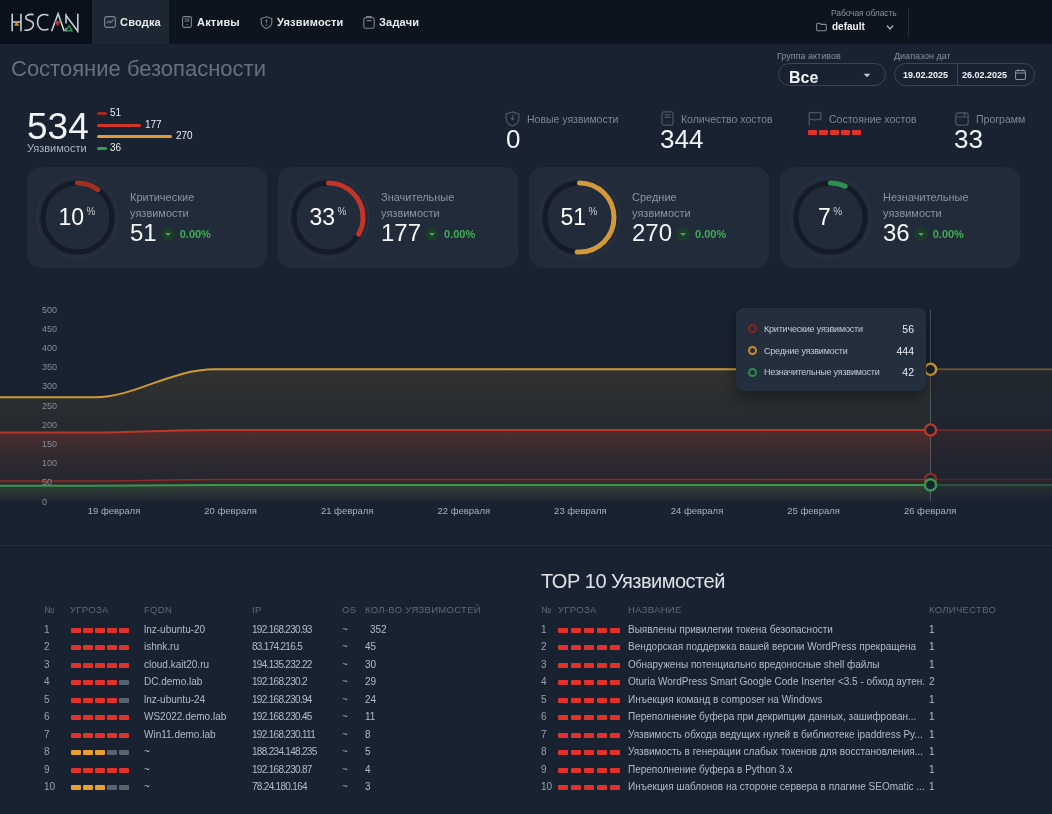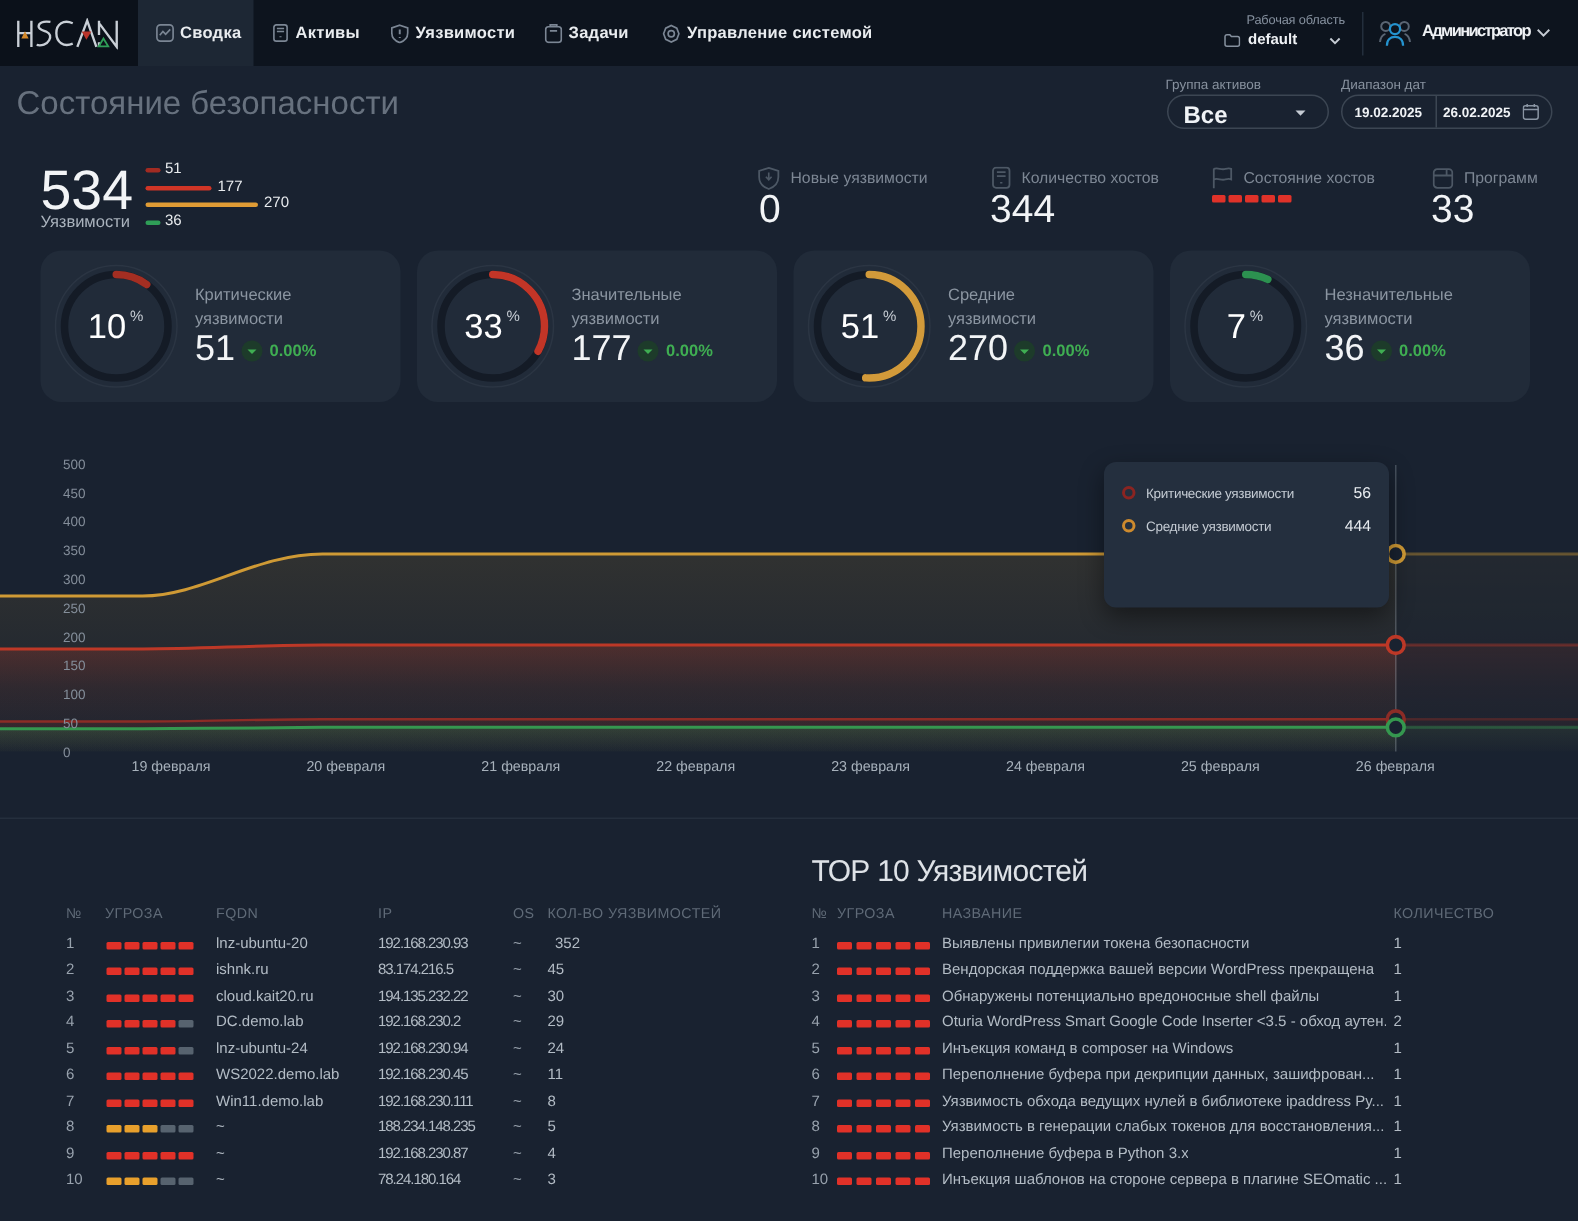--- a/index.html
+++ b/index.html
@@ -43,21 +43,21 @@
   color:#fff; font-size:23px; font-weight:400; }
 .gpct sup { font-size:10px; color:#c6ccd3; margin-left:2.5px; position:relative; top:-6px; }
 .card-lbl { position:absolute; top:23px; left:103px; font-size:11px; color:#8b95a1; line-height:15.5px; }
 .card-val { position:absolute; top:52px; left:103px; font-size:24px; line-height:24px; font-weight:400; color:#f2f4f6; display:flex; align-items:center; }
 .chip { width:14px; height:14px; border-radius:50%; background:#1d3b2a; margin:3px 5px 0 4px; position:relative; }
 .chip:after { content:""; position:absolute; left:3.8px; top:5.5px; border-left:3.2px solid transparent; border-right:3.2px solid transparent; border-top:3.8px solid #3fae52; }
 .pctgreen { font-size:11px; color:#3fae52; font-weight:700; margin-top:3px; }
 
 
 #chart { position:absolute; top:280px; left:0; width:1052px; height:265px; }
-#tooltip { position:absolute; top:308px; left:736px; width:190px; height:97px; background:#242f3e;
+#tooltip { position:absolute; top:308px; left:736px; width:190px; height:83px; background:#242f3e;
   border-radius:8px; box-shadow:0 6px 16px rgba(0,0,0,0.45); padding:10px 12px; }
 .tt-row { display:flex; align-items:center; height:21.7px; white-space:nowrap; }
 .tt-ring { width:9px; height:9px; border-radius:50%; border:2px solid; margin-right:7px; flex:none; }
 .tt-lbl { font-size:9px; letter-spacing:-0.2px; color:#c3cad2; flex:1; }
 .tt-val { font-size:10.5px; color:#e8ecf0; }
 
 
 #divider { position:absolute; top:545px; left:0; width:1052px; height:1px; background:#252f3d; }
 .tbl-title { position:absolute; top:570px; font-size:20px; font-weight:400; color:#dee2e7; letter-spacing:-0.5px; }
 .th { position:absolute; top:604px; font-size:9.5px; color:#5f6a77; letter-spacing:0.3px; }
@@ -107,55 +107,31 @@
       <span>Уязвимости</span>
     </div>
     <div class="tab" style="left:363px">
       <svg width="12" height="13" viewBox="0 0 12 13" stroke="#7b8694" stroke-width="1.1" fill="none">
         <rect x="0.8" y="1.8" width="10.4" height="10.4" rx="1.8"></rect>
         <path d="M3.8 1.8 V0.6 H8.2 V1.8"></path>
         <path d="M3.6 4.6 H8.4"></path>
       </svg>
       <span>Задачи</span>
     </div>
-    <div class="tab" style="left:441px">
-      <svg width="13" height="13" viewBox="0 0 13 13" stroke="#7b8694" stroke-width="1.1" fill="none">
-        <path d="M6.5 1 L10.2 2.8 L11.6 6.5 L10.2 10.2 L6.5 12 L2.8 10.2 L1.4 6.5 L2.8 2.8 Z"></path>
-        <circle cx="6.5" cy="6.5" r="2.1"></circle>
-      </svg>
-      <span>Управление системой</span>
-    </div>
     <div id="ws-label">Рабочая область</div>
     <div id="ws-row">
       <svg width="11" height="10" viewBox="0 0 13 11" stroke="#85909e" stroke-width="1.2" fill="none" style="margin-right:5px">
         <path d="M0.8 2.6 C0.8 1.6 1.4 1 2.4 1 H4.6 L5.8 2.4 H10.6 C11.6 2.4 12.2 3 12.2 4 V8.4 C12.2 9.4 11.6 10 10.6 10 H2.4 C1.4 10 0.8 9.4 0.8 8.4 Z"></path>
       </svg>
       <span>default</span>
     </div>
     <svg width="8" height="5" viewBox="0 0 9 6" style="position:absolute;top:25px;left:886px">
         <path d="M0.8 0.8 L4.5 4.6 L8.2 0.8" stroke="#c6ccd4" stroke-width="1.5" fill="none"></path>
       </svg>
     <div id="hdr-divider"></div>
-    <div id="admin">
-      <svg width="22" height="18" viewBox="0 0 22 18" style="position:absolute;left:11px;top:13px">
-        <g stroke="#5a6573" stroke-width="1.3" fill="none">
-          <circle cx="4.8" cy="4.6" r="3"></circle>
-          <circle cx="17.2" cy="4.6" r="3"></circle>
-          <path d="M1 15 C1.4 11.8 2.6 10.2 4.6 9.6 M21 15 C20.6 11.8 19.4 10.2 17.4 9.6"></path>
-        </g>
-        <g stroke="#2493cf" stroke-width="1.5" fill="#0d141e">
-          <circle cx="11" cy="6.4" r="3.4"></circle>
-          <path d="M5.6 17.5 C5.6 13.4 8 11.6 11 11.6 C14 11.6 16.4 13.4 16.4 17.5"></path>
-        </g>
-      </svg>
-      <span style="position:absolute;left:40px;top:15px;color:#eef1f4;font-size:11px;font-weight:700;letter-spacing:-1.1px;white-space:nowrap">Администратор</span>
-      <svg width="10" height="6" viewBox="0 0 11 7" style="position:absolute;left:116px;top:19px">
-          <path d="M1 1 L5.5 5.6 L10 1" stroke="#c6ccd4" stroke-width="1.5" fill="none"></path>
-        </svg>
-    </div>
   </div>
 
   <div id="title">Состояние безопасности</div>
   <div class="flt-label" style="top:51px;left:777px">Группа активов</div>
   <div class="pill" style="left:778px;width:108px;font-size:16px">
     <span style="position:absolute;left:10px;top:5px">Все</span>
     <svg width="8" height="5" viewBox="0 0 9 6" style="position:absolute;right:14px;top:9px">
         <path d="M0.5 0.8 L4.5 5 L8.5 0.8 Z" fill="#c6ccd4"></path>
       </svg>
   </div>
@@ -352,20 +328,25 @@
   <div id="tooltip">
     <div class="tt-row">
         <span class="tt-ring" style="border-color:#8b2421"></span>
         <span class="tt-lbl">Критические уязвимости</span>
         <span class="tt-val">56</span>
       </div>
     <div class="tt-row">
         <span class="tt-ring" style="border-color:#cd8a2e"></span>
         <span class="tt-lbl">Средние уязвимости</span>
         <span class="tt-val">444</span>
+      </div>
+    <div class="tt-row">
+        <span class="tt-ring" style="border-color:#2c8c4e"></span>
+        <span class="tt-lbl">Незначительные уязвимости</span>
+        <span class="tt-val">42</span>
       </div>
   </div>
 
   <div id="divider"></div>
   <div class="tbl-title" style="left:541px">ТОР 10 Уязвимостей</div>
 
   <div class="th" style="left:44px">№</div>
   <div class="th" style="left:70px">УГРОЗА</div>
   <div class="th" style="left:144px">FQDN</div>
   <div class="th" style="left:252px">IP</div>

